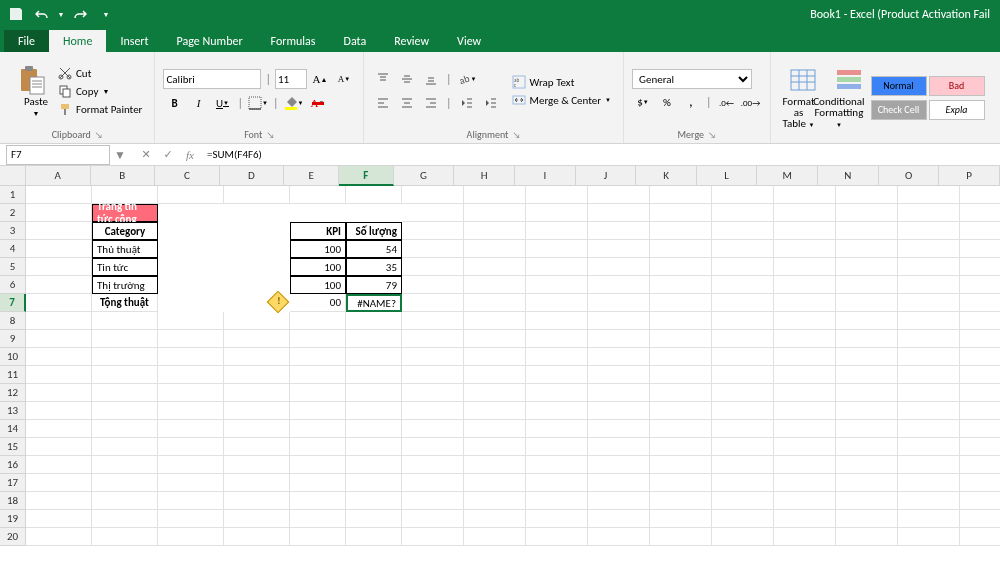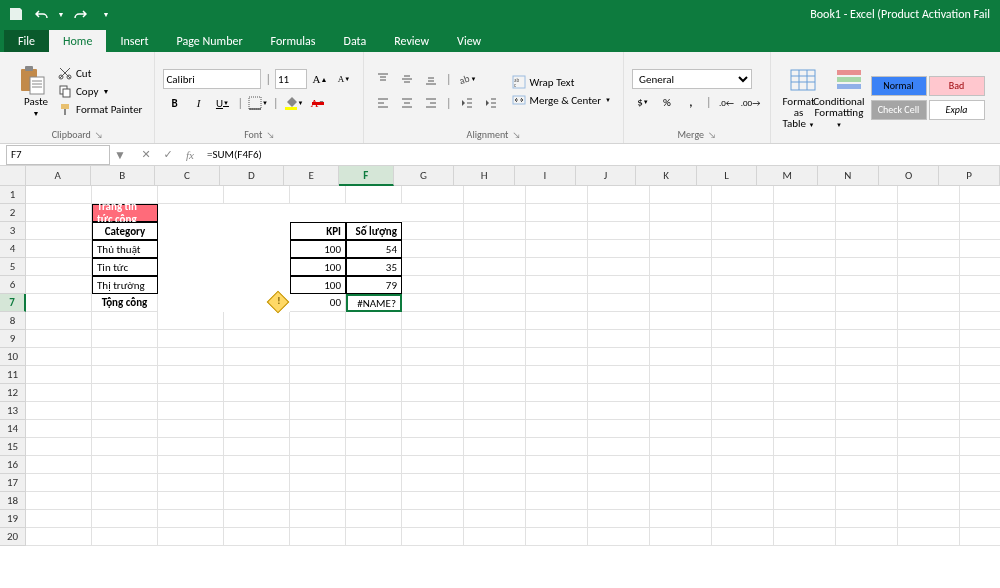--- a/index.html
+++ b/index.html
@@ -504,21 +504,21 @@
           <div class="cell" style="grid-area: 6 / 8;"></div>
           <div class="cell" style="grid-area: 6 / 9;"></div>
           <div class="cell" style="grid-area: 6 / 10;"></div>
           <div class="cell" style="grid-area: 6 / 11;"></div>
           <div class="cell" style="grid-area: 6 / 12;"></div>
           <div class="cell" style="grid-area: 6 / 13;"></div>
           <div class="cell" style="grid-area: 6 / 14;"></div>
           <div class="cell" style="grid-area: 6 / 15;"></div>
           <div class="cell" style="grid-area: 6 / 16;"></div>
           <div class="cell" style="grid-area: 7 / 1;"></div>
-          <div class="cell total-lbl" style="grid-area: 7 / 2;">Tộng công</div>
+          <div class="cell total-lbl" style="grid-area: 7 / 2;">Tộng thuật</div>
           <div class="cell num" style="grid-area: 7 / 5; position: relative;">00<div class="err-tag"></div></div>
           <div class="cell num active-cell" style="grid-area: 7 / 6; position: relative;">#NAME?</div>
           <div class="cell" style="grid-area: 7 / 7;"></div>
           <div class="cell" style="grid-area: 7 / 8;"></div>
           <div class="cell" style="grid-area: 7 / 9;"></div>
           <div class="cell" style="grid-area: 7 / 10;"></div>
           <div class="cell" style="grid-area: 7 / 11;"></div>
           <div class="cell" style="grid-area: 7 / 12;"></div>
           <div class="cell" style="grid-area: 7 / 13;"></div>
           <div class="cell" style="grid-area: 7 / 14;"></div>

